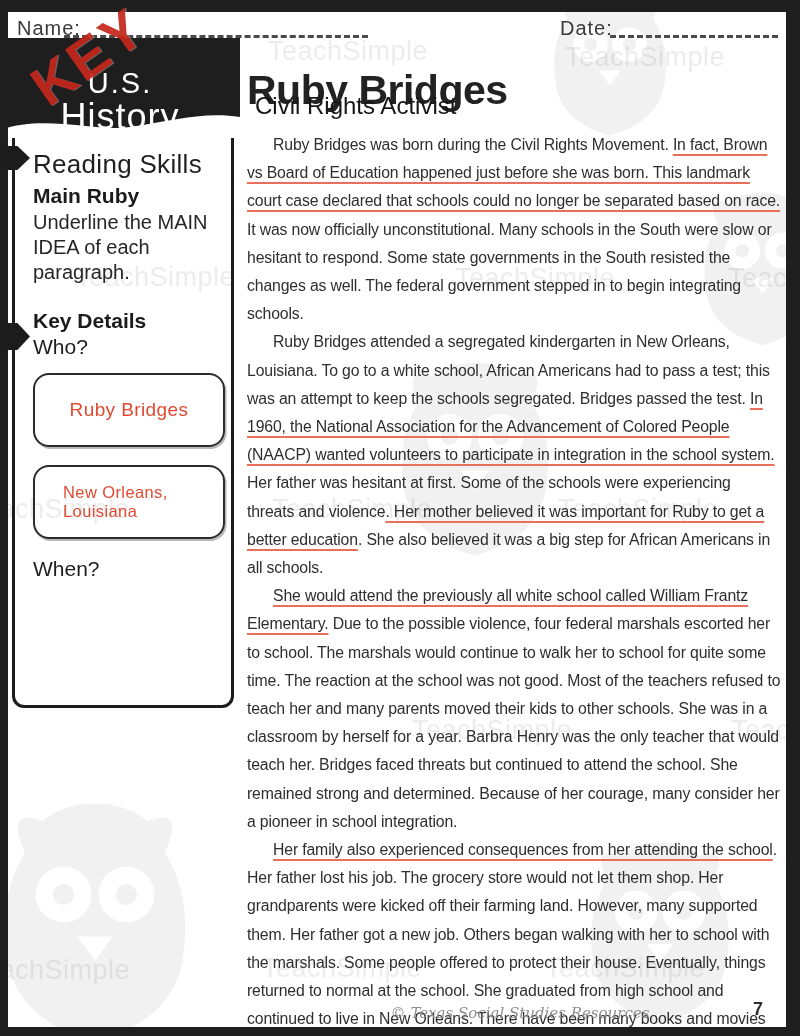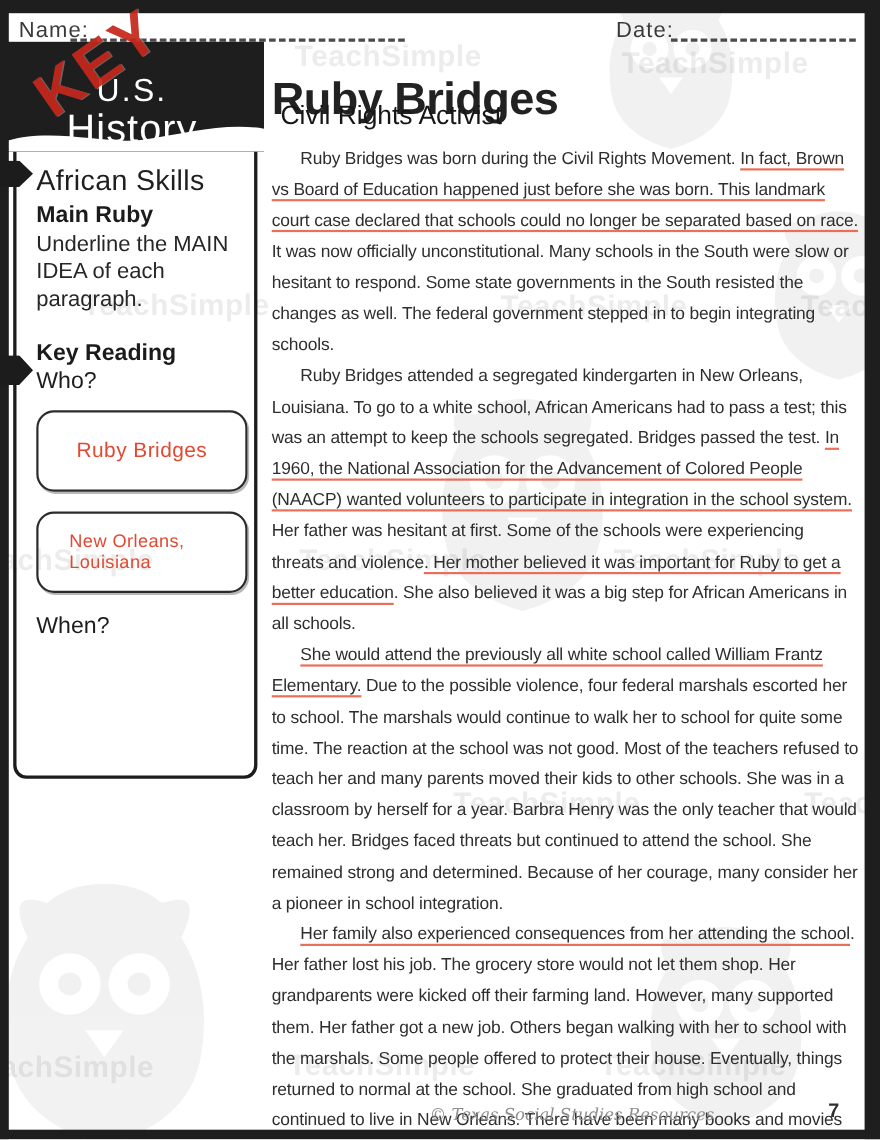--- a/index.html
+++ b/index.html
@@ -8,21 +8,21 @@
 
   
   .frame{position:absolute;background:#1e1e1e;z-index:8;}
   .frame-top{top:0;left:0;width:100%;height:12px;}
   .frame-left{top:0;left:0;width:8px;height:100%;}
   .frame-right{top:0;right:0;width:14px;height:100%;}
   .frame-bottom{bottom:0;left:0;width:100%;height:9px;}
 
   
   .wm-layer{position:absolute;inset:0;z-index:1;pointer-events:none;}
-  .wm-text{position:absolute;font-weight:700;font-size:27px;color:rgba(70,70,70,0.10);
+  .wm-text{position:absolute;font-weight:400;font-size:27px;color:rgba(70,70,70,0.10);
            letter-spacing:.5px;white-space:nowrap;}
   .wm-owl{position:absolute;color:#000;opacity:.05;}
 
   
   .name-row{position:absolute;top:17px;left:0;width:100%;z-index:4;}
   .field-label{position:absolute;font-size:20px;color:#3a3a3a;letter-spacing:1px;}
   .name-label{left:17px;top:0;}
   .date-label{left:560px;top:0;}
   .write-line{position:absolute;border-bottom:3px dashed #4a4a4a;height:18px;}
   .name-line{left:64px;top:0;width:304px;}
@@ -157,24 +157,24 @@
   </div>
   <div class="stamp">KEY</div>
 
   <h1 class="title">Ruby Bridges</h1>
   <div class="subtitle">Civil Rights Activist</div>
 
   <div class="arrow arrow-1"></div>
   <div class="arrow arrow-2"></div>
 
   <div class="panel">
-    <h2 class="panel-heading">African Skills</h2>
+    <h2 class="panel-heading">Reading Skills</h2>
     <h3 class="panel-sub">Main Ruby</h3>
     <p class="panel-instr">Underline the MAIN IDEA of each paragraph.</p>
-    <h3 class="key-details">Key Reading</h3>
+    <h3 class="key-details">Key Details</h3>
 
     <div class="q-label">Who?</div>
     <div class="answer-box">
       <span class="answer">Ruby Bridges</span>
     </div>
 
     <div class="answer-box">
       <span class="answer answer-long">New Orleans, Louisiana</span>
     </div>
 

